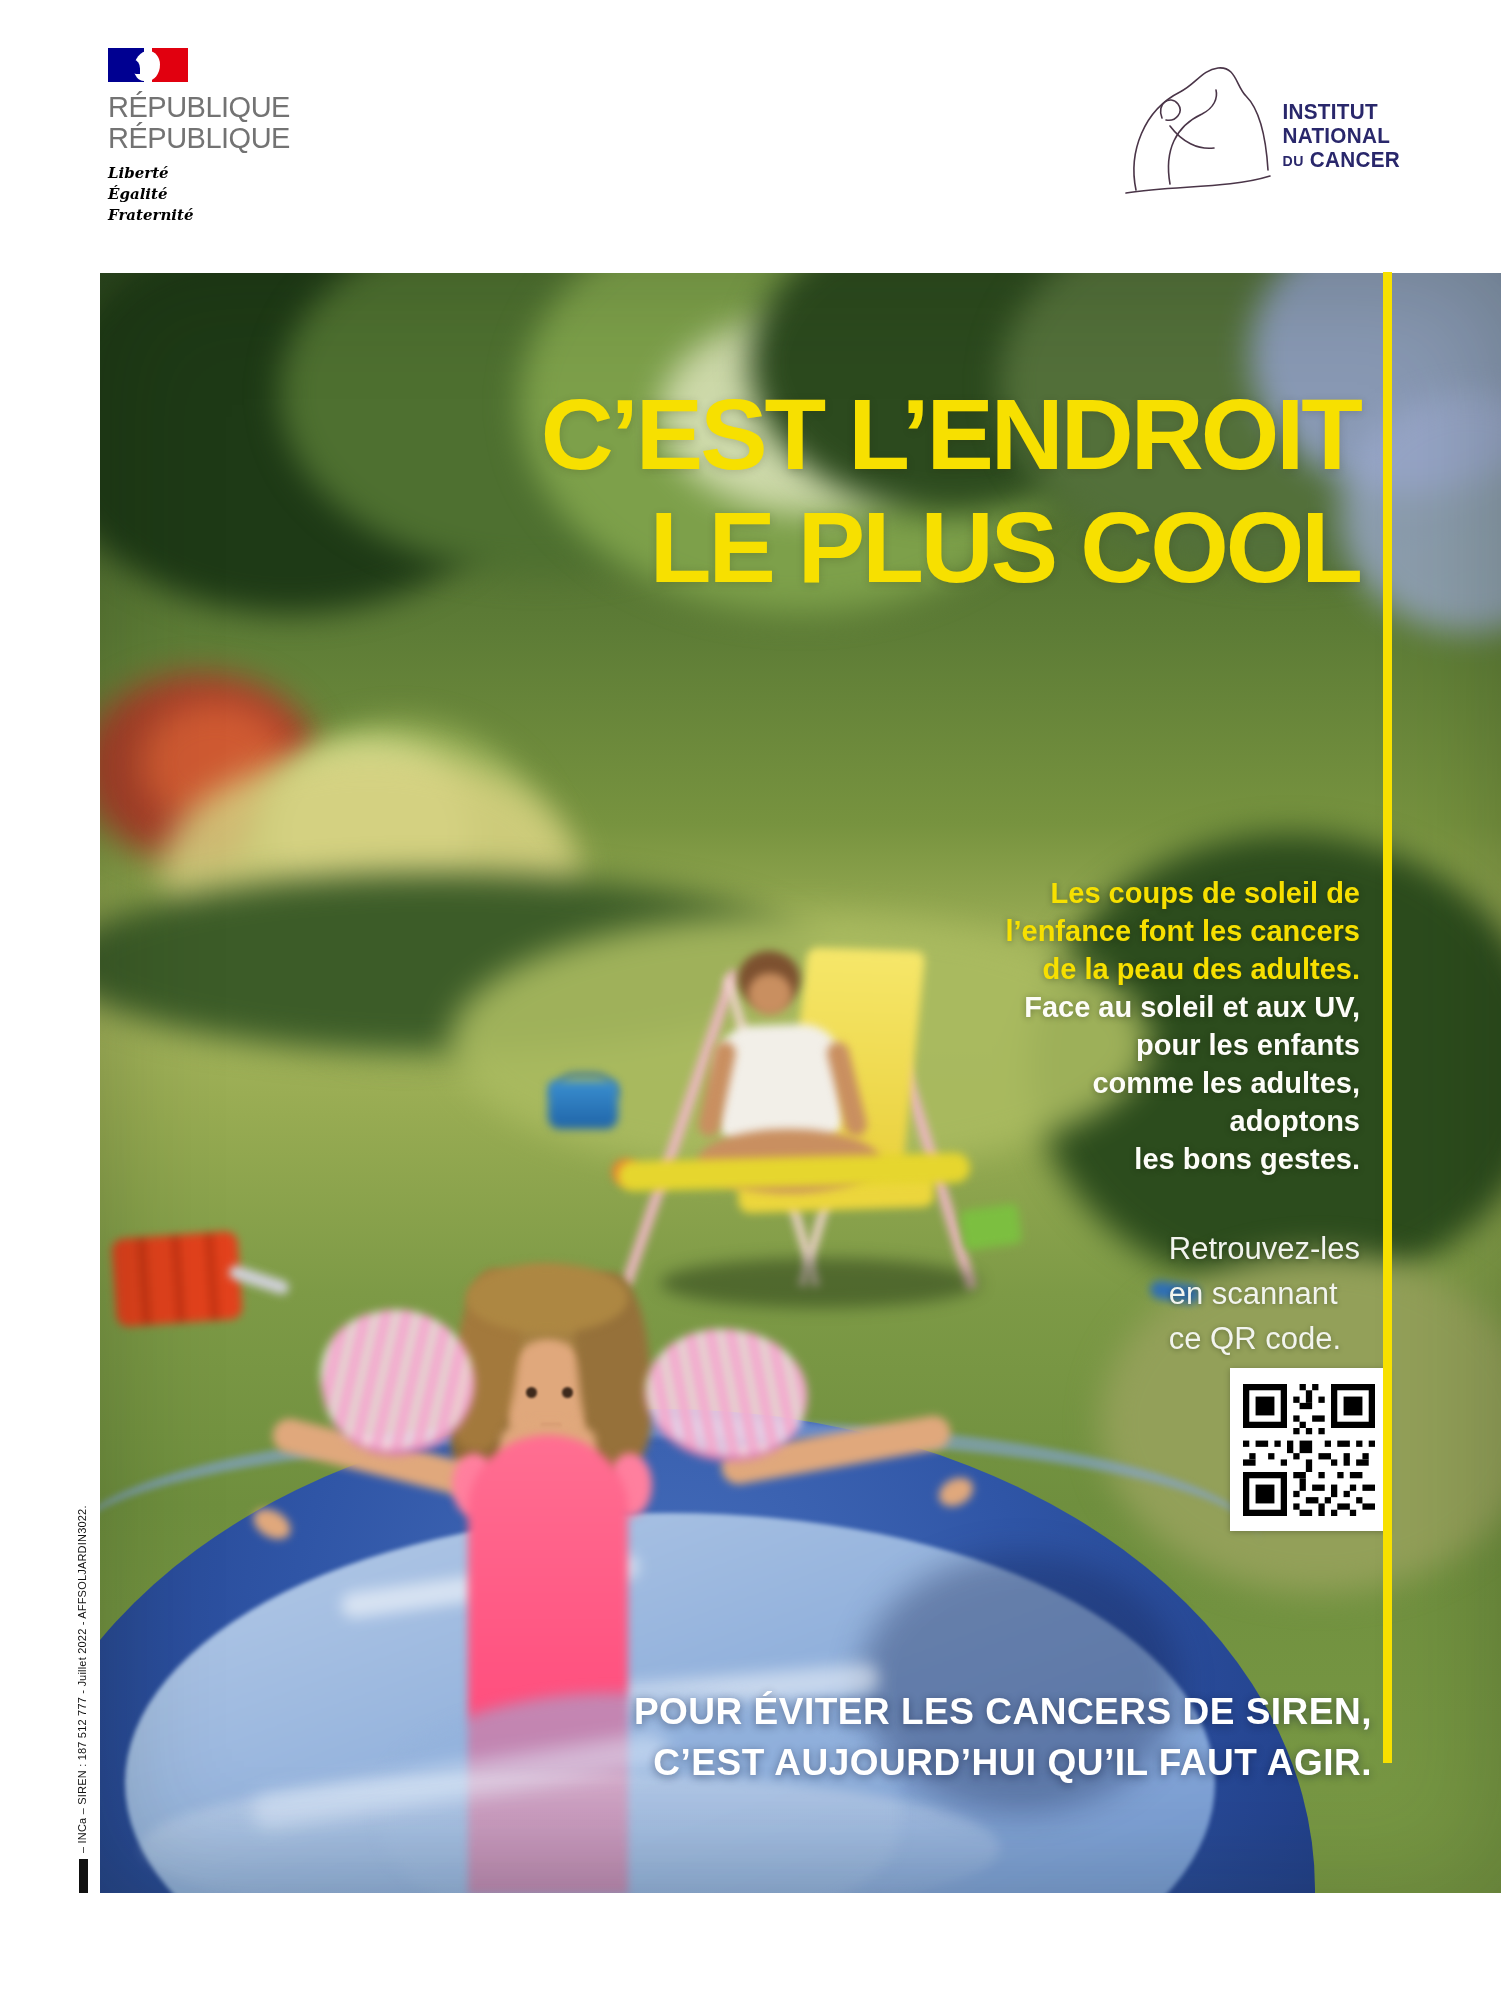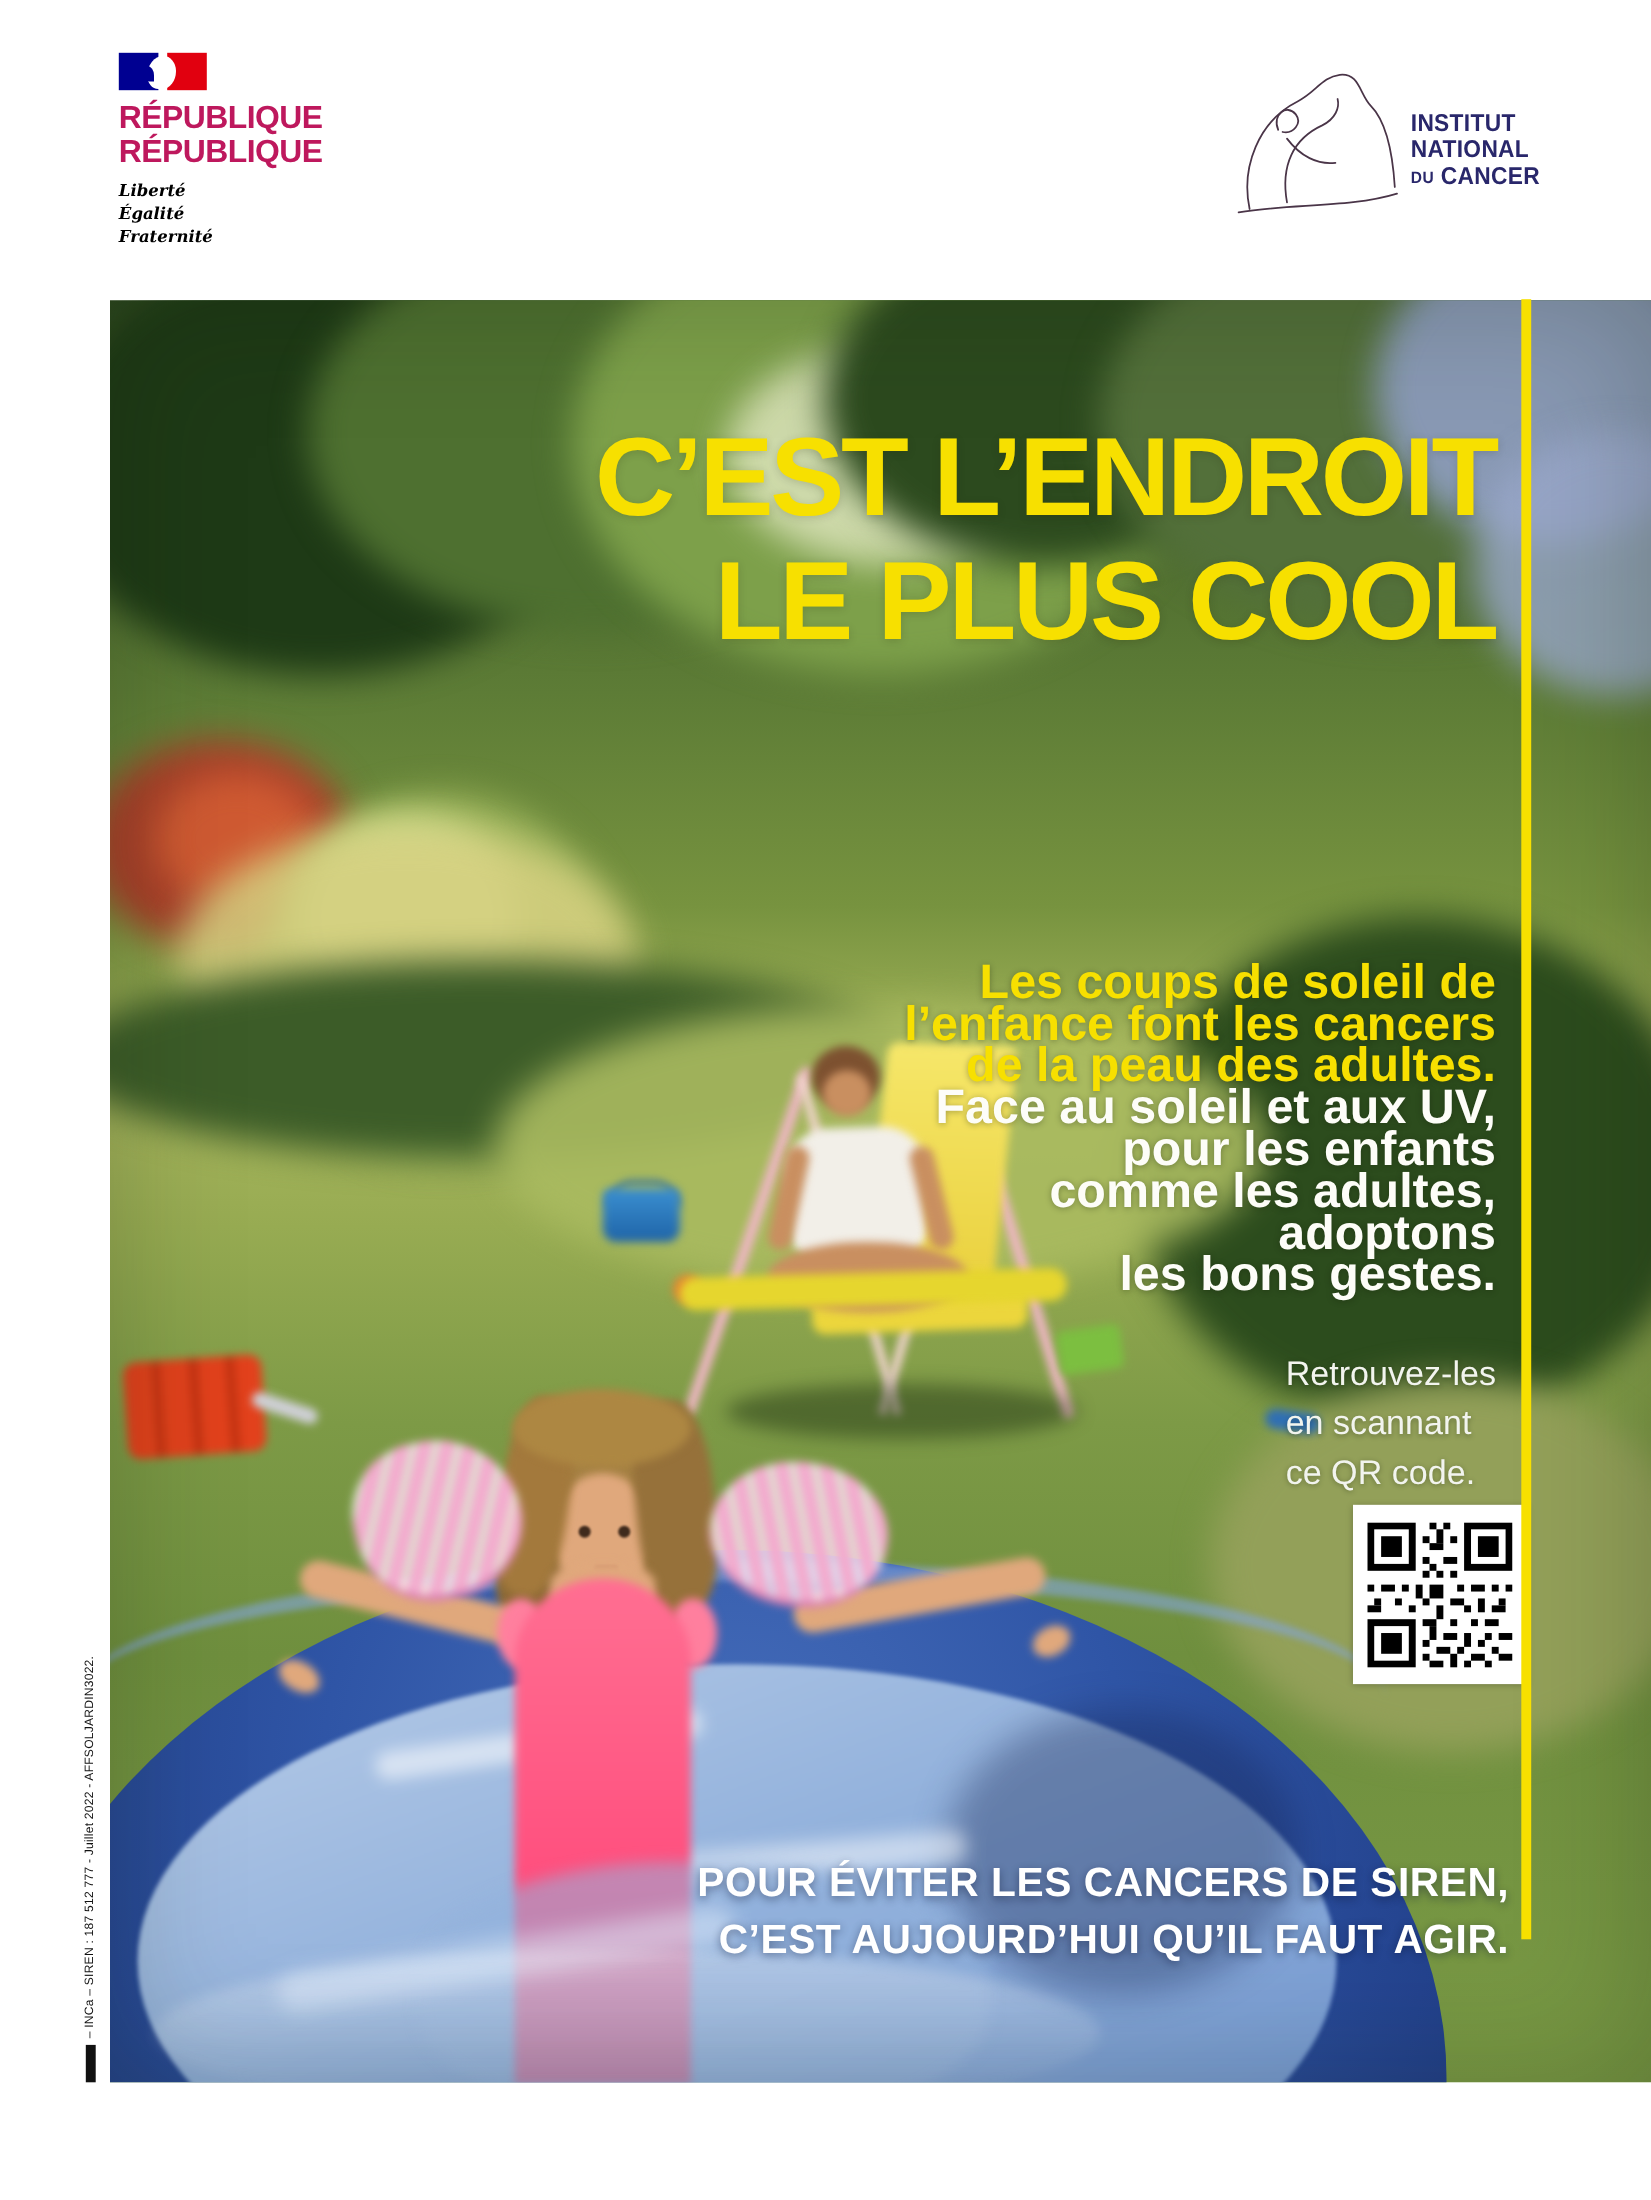--- a/index.html
+++ b/index.html
@@ -9,21 +9,21 @@
 
   
   .rf{left:108px;top:48px;width:260px;}
   .rf-flag{position:relative;width:80px;height:34px;margin-bottom:10px;}
   .rf-flag .b{position:absolute;left:0;top:0;width:36px;height:34px;background:var(--flag-blue,#000091);}
   .rf-flag .r{position:absolute;right:0;top:0;width:36px;height:34px;background:var(--flag-red,#E1000F);}
   .rf-flag .face{position:absolute;left:26px;top:3px;width:26px;height:30px;background:#fff;
                  border-radius:58% 46% 52% 40%/62% 48% 58% 42%;}
   .rf-flag .wisp{position:absolute;left:22px;top:12px;width:10px;height:14px;background:var(--flag-blue,#000091);
                  border-radius:0 60% 0 60%;}
-  .rf-title{font-size:29px;font-weight:700;line-height:31px;letter-spacing:-.5px;color:#be185d;}
+  .rf-title{font-size:29px;font-weight:400;line-height:31px;letter-spacing:-.5px;color:#737373;}
   .rf-motto{margin-top:9px;font-family:"DejaVu Serif",serif;font-style:italic;font-weight:700;
             font-size:15px;line-height:21px;color:#000;}
 
   
   .inca{left:1118px;top:48px;width:282px;height:152px;}
   .inca svg{position:absolute;left:0;top:4px;}
   .inca-text{position:absolute;right:0;top:52px;text-align:left;color:var(--inca-navy,#29276B);
              font-weight:700;font-size:22px;line-height:24px;letter-spacing:.3px;
              transform:scaleX(.94);transform-origin:right top;}
   .inca-text .du{font-size:15px;vertical-align:1px;letter-spacing:.5px;}
@@ -46,21 +46,21 @@
         background:#ecd63c;transform:rotate(-2deg);}
 
   
   .skin{background:#c98f60;}
   .gskin{background:#e0a87c;}
 
   
   .headline{top:378px;right:141px;text-align:right;color:var(--accent-yellow,#F7E000);
             font-weight:700;font-size:101px;line-height:113px;letter-spacing:-3px;
             text-shadow:0 2px 8px rgba(40,40,0,.18);}
-  .body-copy{top:874px;right:141px;text-align:right;font-weight:700;font-size:44px;line-height:38px;
+  .body-copy{top:874px;right:141px;text-align:right;font-weight:700;font-size:29px;line-height:38px;
              text-shadow:0 1px 6px rgba(20,30,10,.35);}
   .body-copy .y{color:var(--accent-yellow,#F7E000);}
   .body-copy .w{color:#fdfdf8;}
   .qr-caption{top:1226px;right:141px;text-align:left;font-weight:400;font-size:31px;line-height:45px;
               color:#f2f4ee;text-shadow:0 1px 5px rgba(20,30,10,.35);}
   .qr-box{left:1230px;top:1368px;width:158px;height:163px;background:#fff;
           box-shadow:0 1px 6px rgba(0,0,0,.25);display:flex;align-items:center;justify-content:center;}
   .footer-copy{top:1686px;right:129px;text-align:right;font-weight:700;font-size:37px;line-height:51px;
                letter-spacing:.5px;color:#fff;text-shadow:0 2px 8px rgba(10,20,50,.45);}
   .vline{left:1383px;top:272px;width:9px;height:1491px;background:var(--accent-yellow,#F7E000);}

